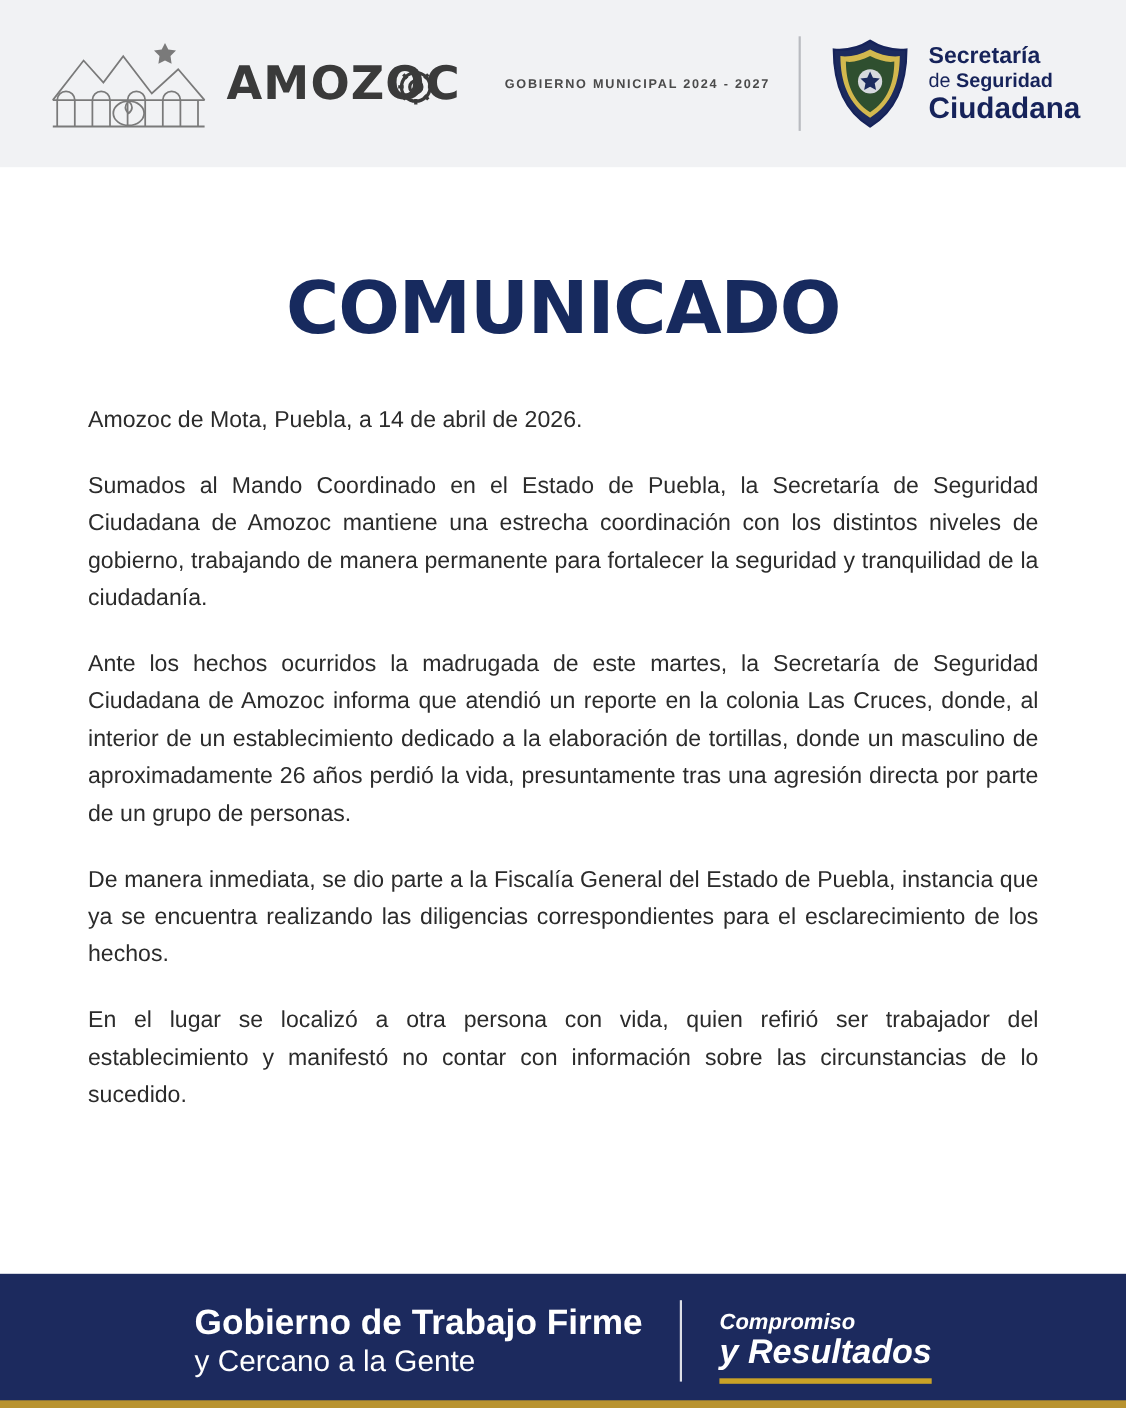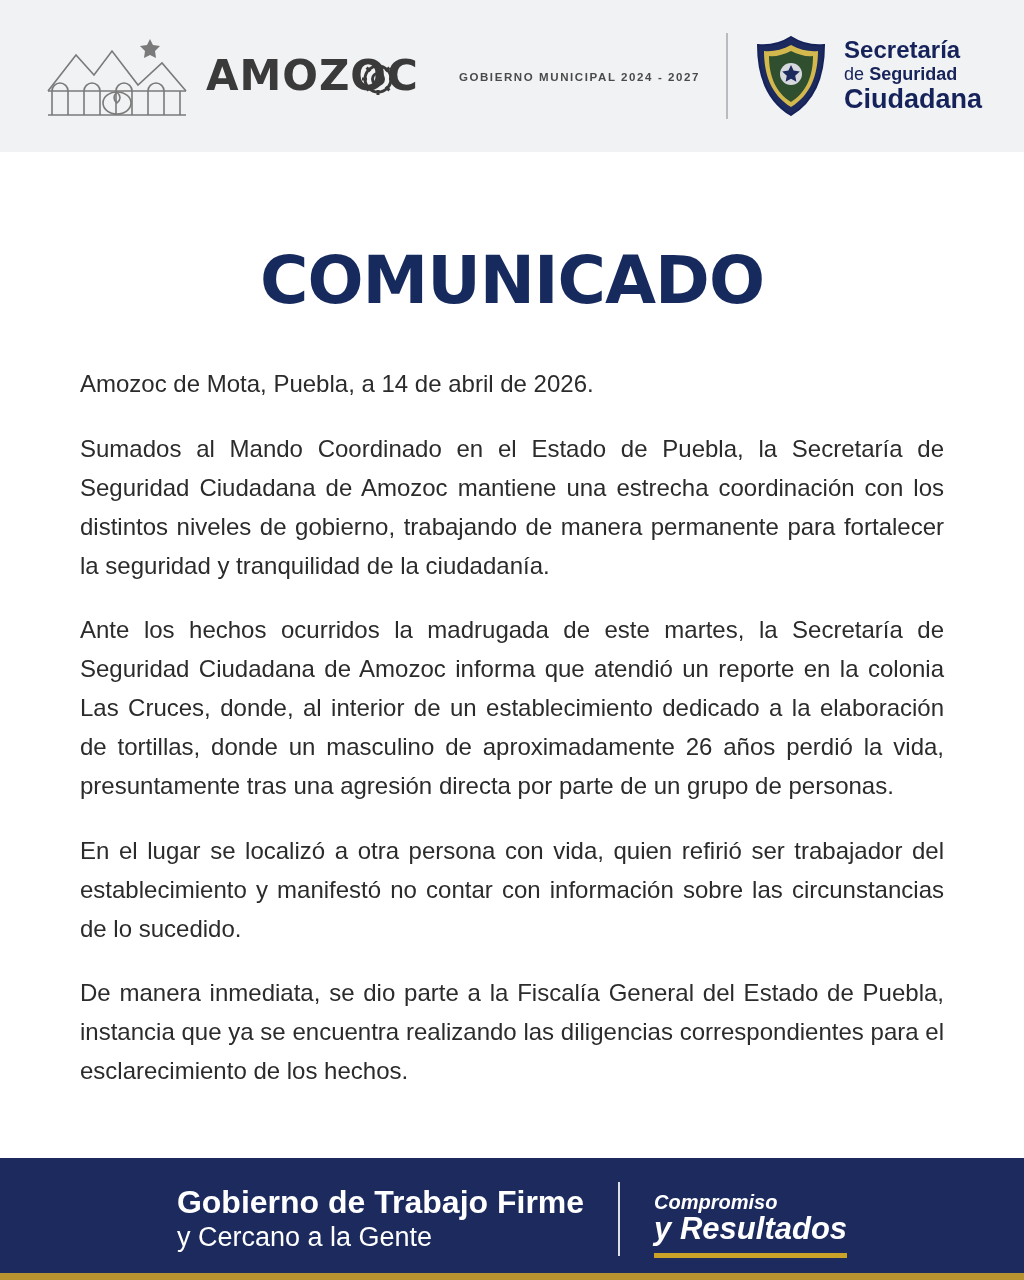--- a/index.html
+++ b/index.html
@@ -88,21 +88,21 @@
   .police-badge {
     width: 74px;
     height: 84px;
     position: relative;
   }
   .secretaria-text {
     color: #16235a;
     line-height: 1.12;
   }
   .secretaria-text .l1 {
-    font-size: 24px;
+    font-size: 21px;
     font-weight: bold;
     font-family: "Liberation Sans", sans-serif;
   }
   .secretaria-text .l2 {
     font-size: 18px;
     font-family: Liberation Sans, sans-serif;
   }
   .secretaria-text .l2 b { font-weight: bold; }
   .secretaria-text .l3 {
     font-size: 27px;
@@ -122,21 +122,21 @@
     color: #172a5e;
     font-family: "DejaVu Sans", sans-serif;
     font-weight: bold;
     font-size: 66px;
     letter-spacing: -1px;
     margin-bottom: 46px;
     margin-top: 34px;
   }
   .para {
     font-family: "Liberation Sans", sans-serif;
-    font-size: 24px;
+    font-size: 21px;
     line-height: 1.62;
     color: #2b2b2b;
     text-align: justify;
     margin-bottom: 26px;
   }
   .para.first { text-align: left; }
   .para:last-child { margin-bottom: 0; }
 
   
   .footer {
@@ -258,22 +258,22 @@
 
     </div>
   </div>
 
   <div class="content">
     <div class="doc-title">COMUNICADO</div>
 
     <div class="para first">Amozoc de Mota, Puebla, a 14 de abril de 2026.</div>
     <div class="para">Sumados al Mando Coordinado en el Estado de Puebla, la Secretaría de Seguridad Ciudadana de Amozoc mantiene una estrecha coordinación con los distintos niveles de gobierno, trabajando de manera permanente para fortalecer la seguridad y tranquilidad de la ciudadanía.</div>
     <div class="para">Ante los hechos ocurridos la madrugada de este martes, la Secretaría de Seguridad Ciudadana de Amozoc informa que atendió un reporte en la colonia Las Cruces, donde, al interior de un establecimiento dedicado a la elaboración de tortillas, donde un masculino de aproximadamente 26 años perdió la vida, presuntamente tras una agresión directa por parte de un grupo de personas.</div>
+    <div class="para">De manera inmediata, se dio parte a la Fiscalía General del Estado de Puebla, instancia que ya se encuentra realizando las diligencias correspondientes para el esclarecimiento de los hechos.</div>
     <div class="para">En el lugar se localizó a otra persona con vida, quien refirió ser trabajador del establecimiento y manifestó no contar con información sobre las circunstancias de lo sucedido.</div>
-    <div class="para">De manera inmediata, se dio parte a la Fiscalía General del Estado de Puebla, instancia que ya se encuentra realizando las diligencias correspondientes para el esclarecimiento de los hechos.</div>
   </div>
 
   <div class="footer">
     <div class="footer-left">
       <div class="fl1">Gobierno de Trabajo Firme</div>
       <div class="fl2">y Cercano a la Gente</div>
     </div>
     <div class="footer-div"></div>
     <div class="footer-right">
       <div class="fr1">Compromiso</div>

